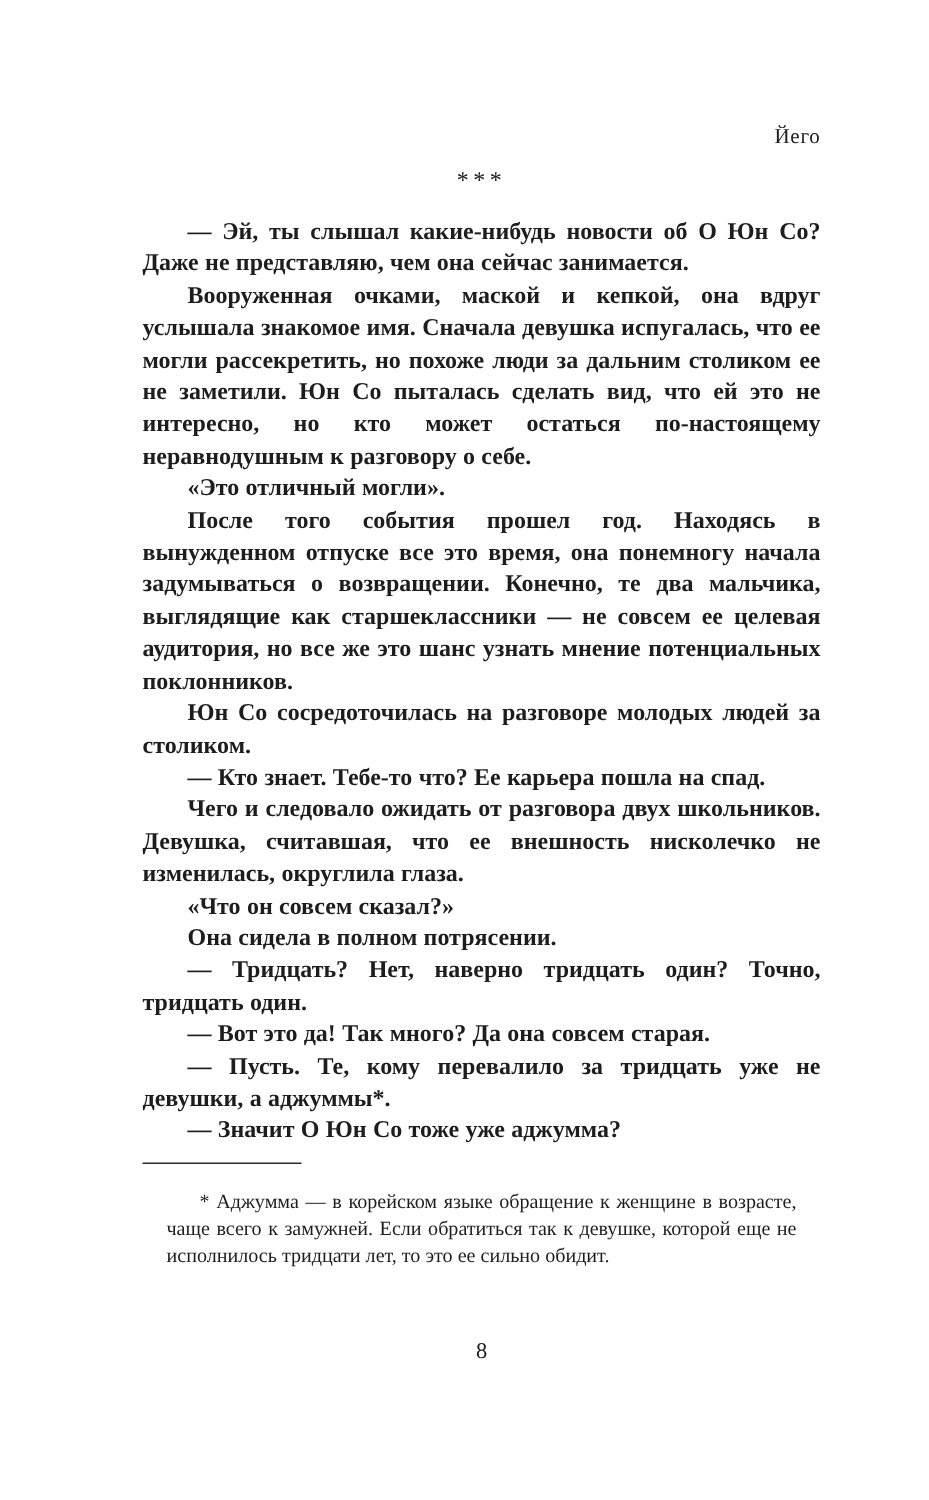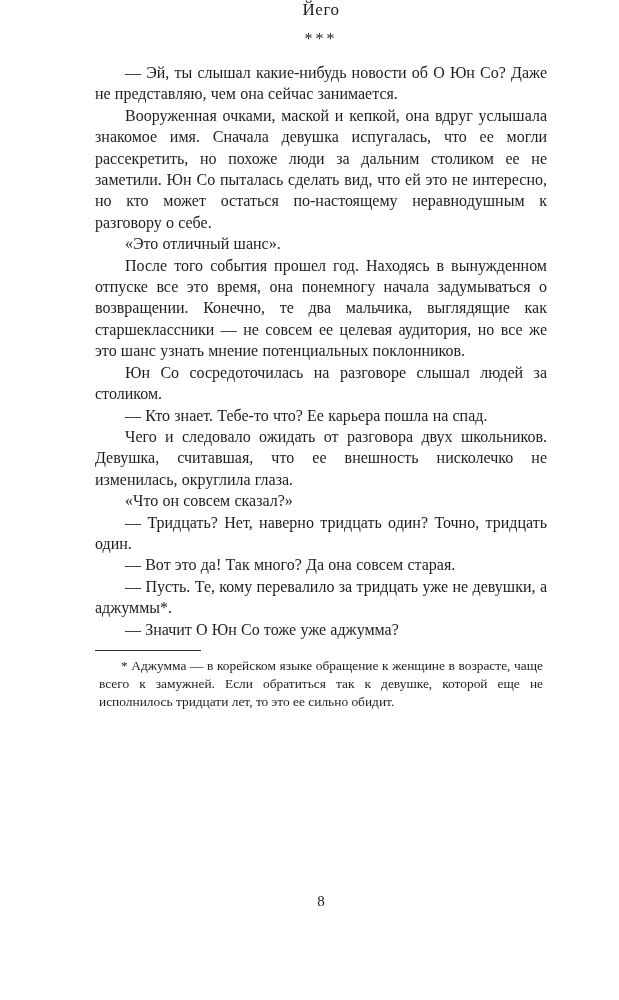--- a/index.html
+++ b/index.html
@@ -16,34 +16,36 @@
     color: #1d1d1d;
   }
   .page {
     position: absolute;
     left: 95px;
     top: 0;
     width: 452px;
     height: 100%;
   }
   .running-title {
-    text-align: center;
-    font-size: 17px;
+    margin-top: 82px;
+    text-align: right;
+    font-size: 14px;
     line-height: 20px;
     letter-spacing: 0.5px;
   }
   .separator {
     margin-top: 10px;
     text-align: center;
     font-size: 16px;
     letter-spacing: 3px;
     line-height: 18px;
   }
   .body-text {
     margin-top: 14px;
+    font-weight: bold;
   }
   .para {
     margin: 0;
     font-size: 16px;
     line-height: 21.4px;
     text-align: justify;
     text-indent: 30px;
     hyphens: auto;
     -webkit-hyphens: auto;
     word-spacing: 0.2px;
@@ -51,21 +53,21 @@
   .footnote-block {
     margin-top: 10px;
   }
   .footnote-rule {
     width: 106px;
     height: 0;
     border-top: 1px solid #2a2a2a;
     margin: 0 0 6px 0;
   }
   .footnote {
-    margin: 4px;
+    margin: 16px;
     font-size: 13.4px;
     line-height: 18px;
     text-align: justify;
     text-indent: 22px;
     hyphens: auto;
     -webkit-hyphens: auto;
   }
   .page-number {
     position: absolute;
     left: 0;
@@ -80,26 +82,27 @@
 
 <div class="page">
 
   <div class="running-title">Йего</div>
 
   <div class="separator">***</div>
 
   <div class="body-text" id="paragraphs">
       <p class="para dialogue">— Эй, ты слышал какие-нибудь новости об О Юн Со? Даже не представляю, чем она сейчас занимается.</p>
       <p class="para narration">Вооруженная очками, маской и кепкой, она вдруг услышала знакомое имя. Сначала девушка испугалась, что ее могли рассекретить, но похоже люди за дальним столиком ее не заметили. Юн Со пыталась сделать вид, что ей это не интересно, но кто может остаться по-настоящему неравнодушным к разговору о себе.</p>
-      <p class="para thought">«Это отличный шанс».</p>
+      <p class="para thought">«Это отличный могли».</p>
       <p class="para narration">После того события прошел год. Находясь в вынужденном отпуске все это время, она понемногу начала задумываться о возвращении. Конечно, те два мальчика, выглядящие как старшеклассники — не совсем ее целевая аудитория, но все же это шанс узнать мнение потенциальных поклонников.</p>
-      <p class="para narration">Юн Со сосредоточилась на разговоре слышал людей за столиком.</p>
+      <p class="para narration">Юн Со сосредоточилась на разговоре молодых людей за столиком.</p>
       <p class="para dialogue">— Кто знает. Тебе-то что? Ее карьера пошла на спад.</p>
       <p class="para narration">Чего и следовало ожидать от разговора двух школьников. Девушка, считавшая, что ее внешность нисколечко не изменилась, округлила глаза.</p>
       <p class="para thought">«Что он совсем сказал?»</p>
+      <p class="para narration">Она сидела в полном потрясении.</p>
       <p class="para dialogue">— Тридцать? Нет, наверно тридцать один? Точно, тридцать один.</p>
       <p class="para dialogue">— Вот это да! Так много? Да она совсем старая.</p>
       <p class="para dialogue">— Пусть. Те, кому перевалило за тридцать уже не девушки, а аджуммы*.</p>
       <p class="para dialogue">— Значит О Юн Со тоже уже аджумма?</p>
     </div>
 
   <div class="footnote-block">
     <div class="footnote-rule"></div>
     <p class="footnote">* Аджумма — в корейском языке обращение к женщине в возрасте, чаще всего к замужней. Если обратиться так к девушке, которой еще не исполнилось тридцати лет, то это ее сильно обидит.</p>
   </div>

